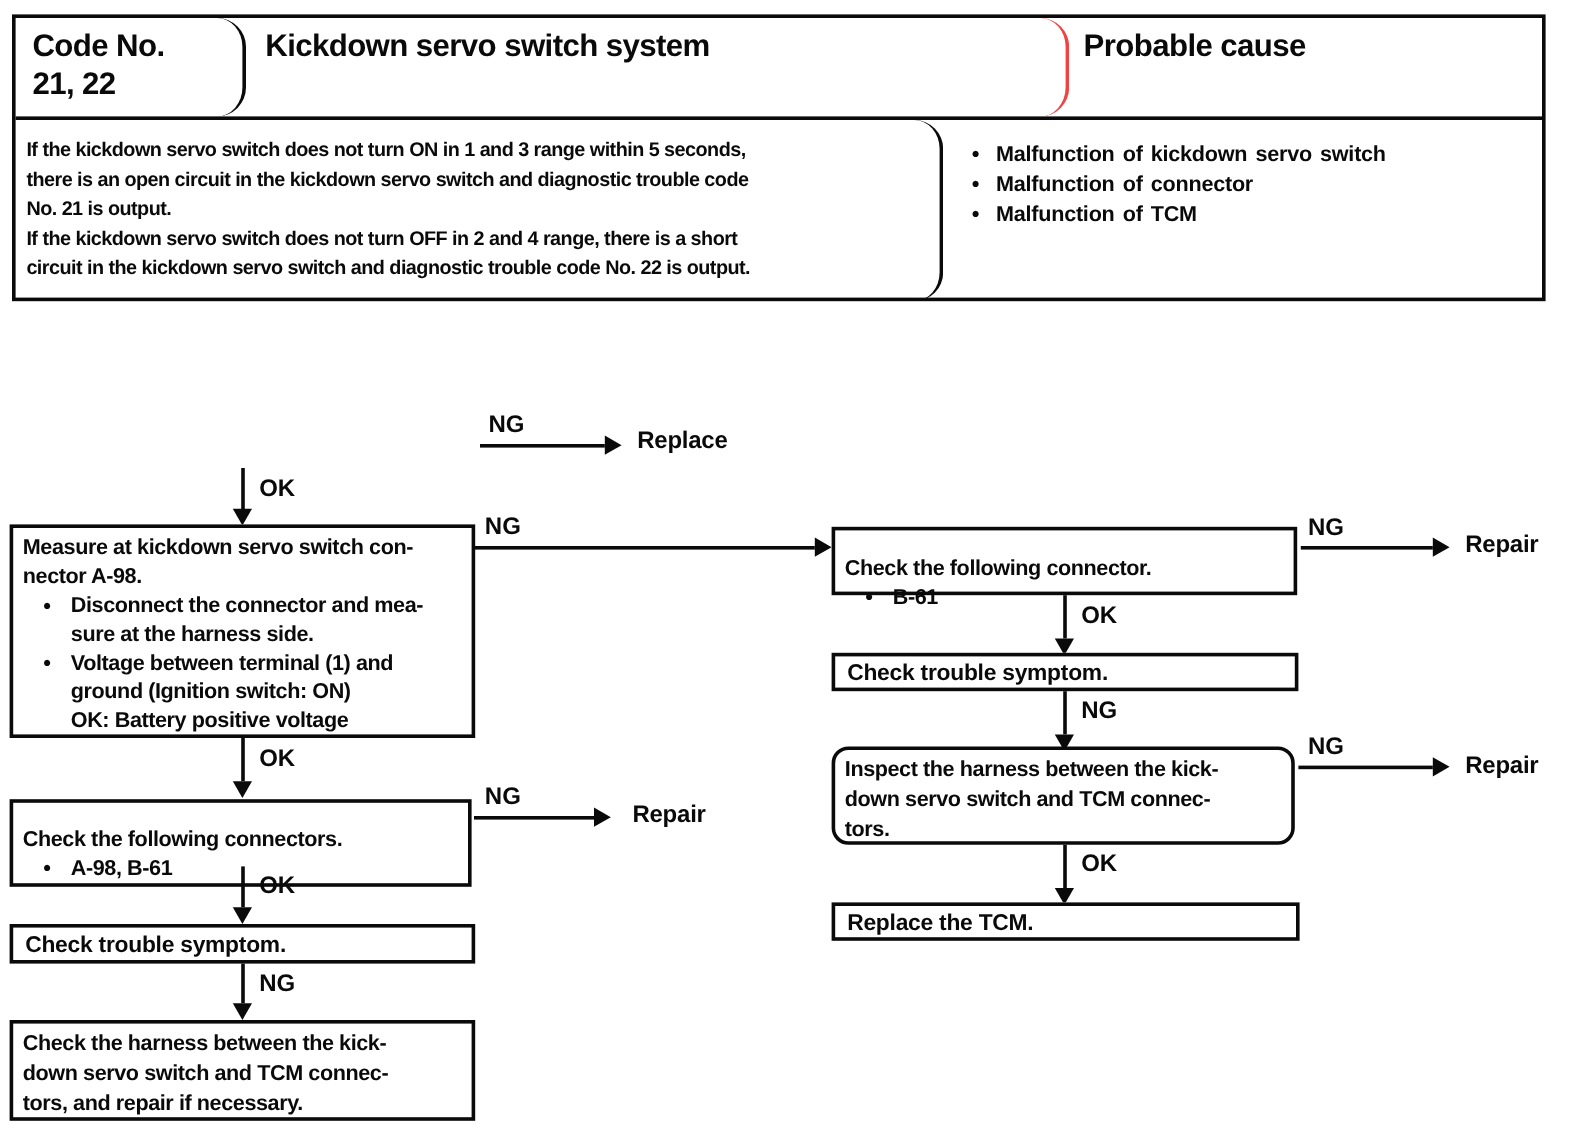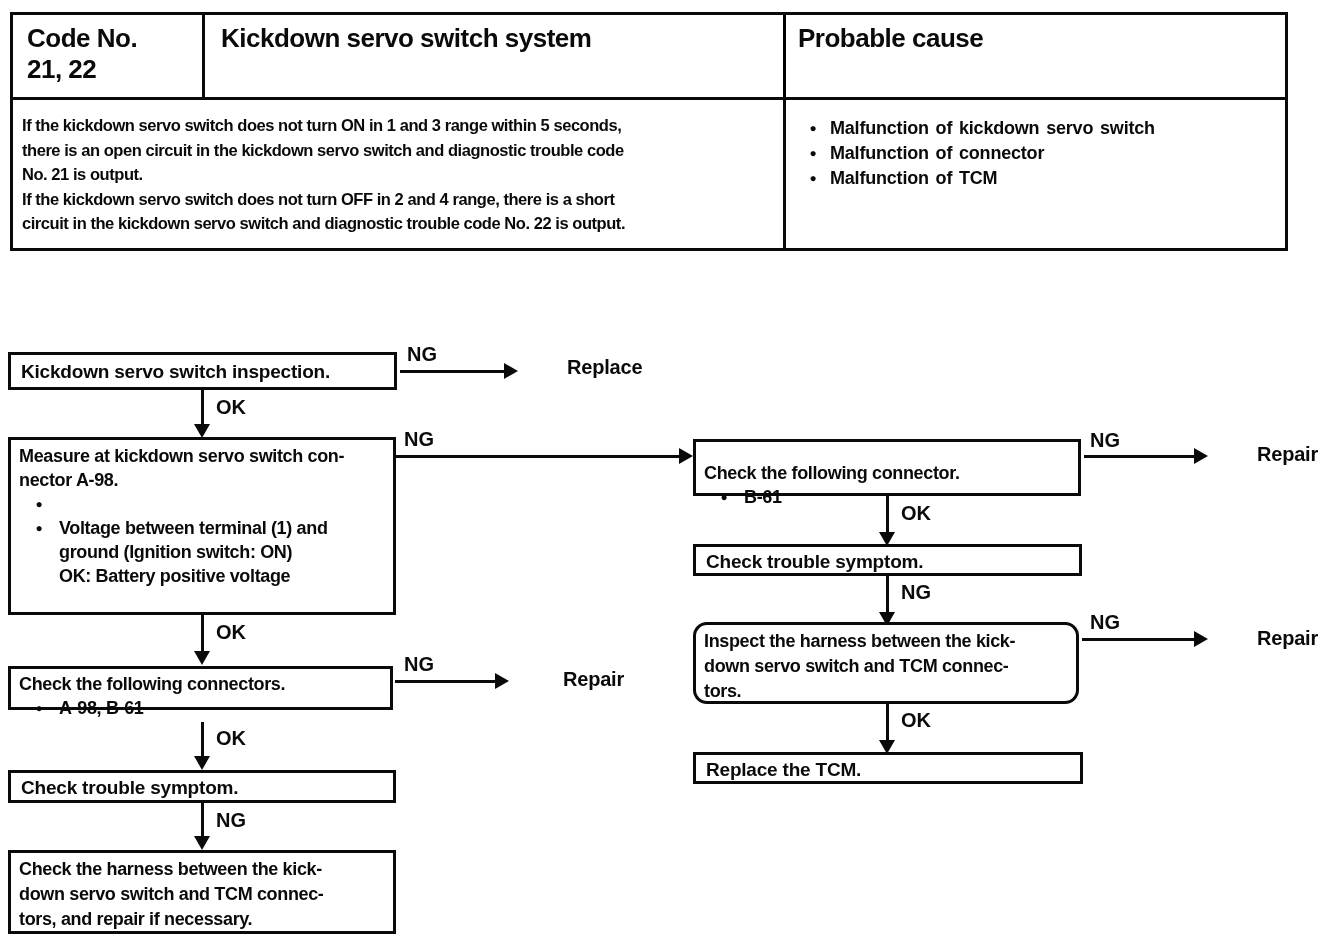--- a/index.html
+++ b/index.html
@@ -5,24 +5,24 @@
   html,body{margin:0;padding:0;background:#ffffff;}
   #canvas{
     position:relative;width:1328px;height:940px;background:#ffffff;overflow:hidden;
     font-family:"Liberation Sans", sans-serif;color:#0a0a0a;
   }
   
   .dtc{position:absolute;left:10px;top:12px;width:1278px;height:239px;
        border:3px solid #0a0a0a;box-sizing:border-box;background:#fff;}
   .dtc .hrow{display:flex;height:82px;border-bottom:3px solid #0a0a0a;}
   .dtc .brow2{display:flex;height:151px;}
-  .dtc .cell{box-sizing:border-box;}
+  .dtc .cell{box-sizing:border-box;border-radius:24px;}
   .c-code{width:192px;border-right:3px solid #0a0a0a;padding:8px 0 0 14px;
           font-weight:bold;font-size:26px;line-height:31px;letter-spacing:-0.5px;}
-  .c-sys{width:581px;border-right:3px solid #000000;padding:8px 0 0 16px;
+  .c-sys{width:686px;border-right:3px solid #ef4444;padding:8px 0 0 16px;
          font-weight:bold;font-size:26px;letter-spacing:-0.5px;}
   .c-cause-h{flex:1;padding:8px 0 4px 12px;font-weight:bold;font-size:26px;letter-spacing:-0.5px;}
   .c-desc{width:773px;border-right:3px solid #0a0a0a;padding:13px 0 0 9px;}
   .c-desc .dline{white-space:nowrap;font-weight:bold;font-size:16.5px;
                  letter-spacing:-0.45px;line-height:24.6px;}
   .c-causes{flex:1;padding:16px 0 0 10px;}
   .causerow{display:flex;font-weight:bold;font-size:18px;line-height:25px;
             letter-spacing:-0.2px;word-spacing:2px;}
   .causerow .bmark{width:34px;text-align:center;font-size:12px;line-height:25px;}
   
@@ -36,21 +36,21 @@
   .fbrow .btxt .ln{white-space:nowrap;}
   
   .hline{position:absolute;height:3px;background:#0a0a0a;}
   .vline{position:absolute;width:3px;background:#0a0a0a;}
   .arrr{position:absolute;width:0;height:0;border-top:8px solid transparent;
         border-bottom:8px solid transparent;border-left:14px solid #0a0a0a;}
   .arrd{position:absolute;width:0;height:0;border-left:8px solid transparent;
         border-right:8px solid transparent;border-top:14px solid #0a0a0a;}
   .lbl{position:absolute;font-weight:bold;font-size:20px;white-space:nowrap;}
   .action{position:absolute;font-weight:bold;font-size:20px;white-space:nowrap;
-          letter-spacing:-0.2px;margin-left:36px;}
+          letter-spacing:-0.2px;}
 </style>
 </head>
 <body>
 
 <div id="canvas">
 
   <div class="dtc">
     <div class="hrow">
       <div class="cell c-code">
         <div>Code No.</div>
@@ -77,54 +77,57 @@
           <span>Malfunction of connector</span>
         </div>
         <div class="causerow">
           <span class="bmark">●</span>
           <span>Malfunction of TCM</span>
         </div>
       </div>
     </div>
   </div>
 
-  <div class="fbox single" style="left:8px;top:352px;width:389px;height:38px;">Kickdown servo switch inspection.</div>
   <div class="lbl" style="left:407px;top:343px;">NG</div>
   <div class="hline" style="left:400px;top:370px;width:104px;"></div>
   <div class="arrr" style="left:504px;top:363px;"></div>
   <div class="action" style="left:531px;top:356px;">Replace</div>
 
   <div class="vline" style="left:201px;top:390px;height:36px;"></div>
   <div class="arrd" style="left:194px;top:424px;"></div>
   <div class="lbl" style="left:216px;top:396px;">OK</div>
 
   <div class="fbox multi" style="left:8px;top:437px;width:388px;height:178px;">
     <div class="ln">Measure at kickdown servo switch con-</div>
     <div class="ln">nector A-98.</div>
     <div class="fbrow">
       <span class="bmark">●</span>
+      <span class="btxt">
+        <span class="ln" style="display:block">Disconnect the connector and mea-</span>
+        <span class="ln" style="display:block">sure at the harness side.</span>
+      </span>
     </div>
     <div class="fbrow">
       <span class="bmark">●</span>
       <span class="btxt">
         <span class="ln" style="display:block">Voltage between terminal (1) and</span>
         <span class="ln" style="display:block">ground (Ignition switch: ON)</span>
         <span class="ln" style="display:block">OK: Battery positive voltage</span>
       </span>
     </div>
   </div>
   <div class="lbl" style="left:404px;top:428px;">NG</div>
   <div class="hline" style="left:395px;top:455px;width:284px;"></div>
   <div class="arrr" style="left:679px;top:448px;"></div>
 
   <div class="vline" style="left:201px;top:615px;height:36px;"></div>
   <div class="arrd" style="left:194px;top:651px;"></div>
   <div class="lbl" style="left:216px;top:621px;">OK</div>
 
-  <div class="fbox multi" style="left:8px;top:666px;width:385px;height:44px;padding-top:3px;">
+  <div class="fbox multi" style="left:8px;top:666px;width:385px;height:73px;padding-top:18px;">
     <div class="ln">Check the following connectors.</div>
     <div class="fbrow">
       <span class="bmark">●</span>
       <span class="btxt ln">A-98, B-61</span>
     </div>
   </div>
   <div class="lbl" style="left:404px;top:653px;">NG</div>
   <div class="hline" style="left:395px;top:680px;width:100px;"></div>
   <div class="arrr" style="left:495px;top:673px;"></div>
   <div class="action" style="left:527px;top:668px;">Repair</div>

